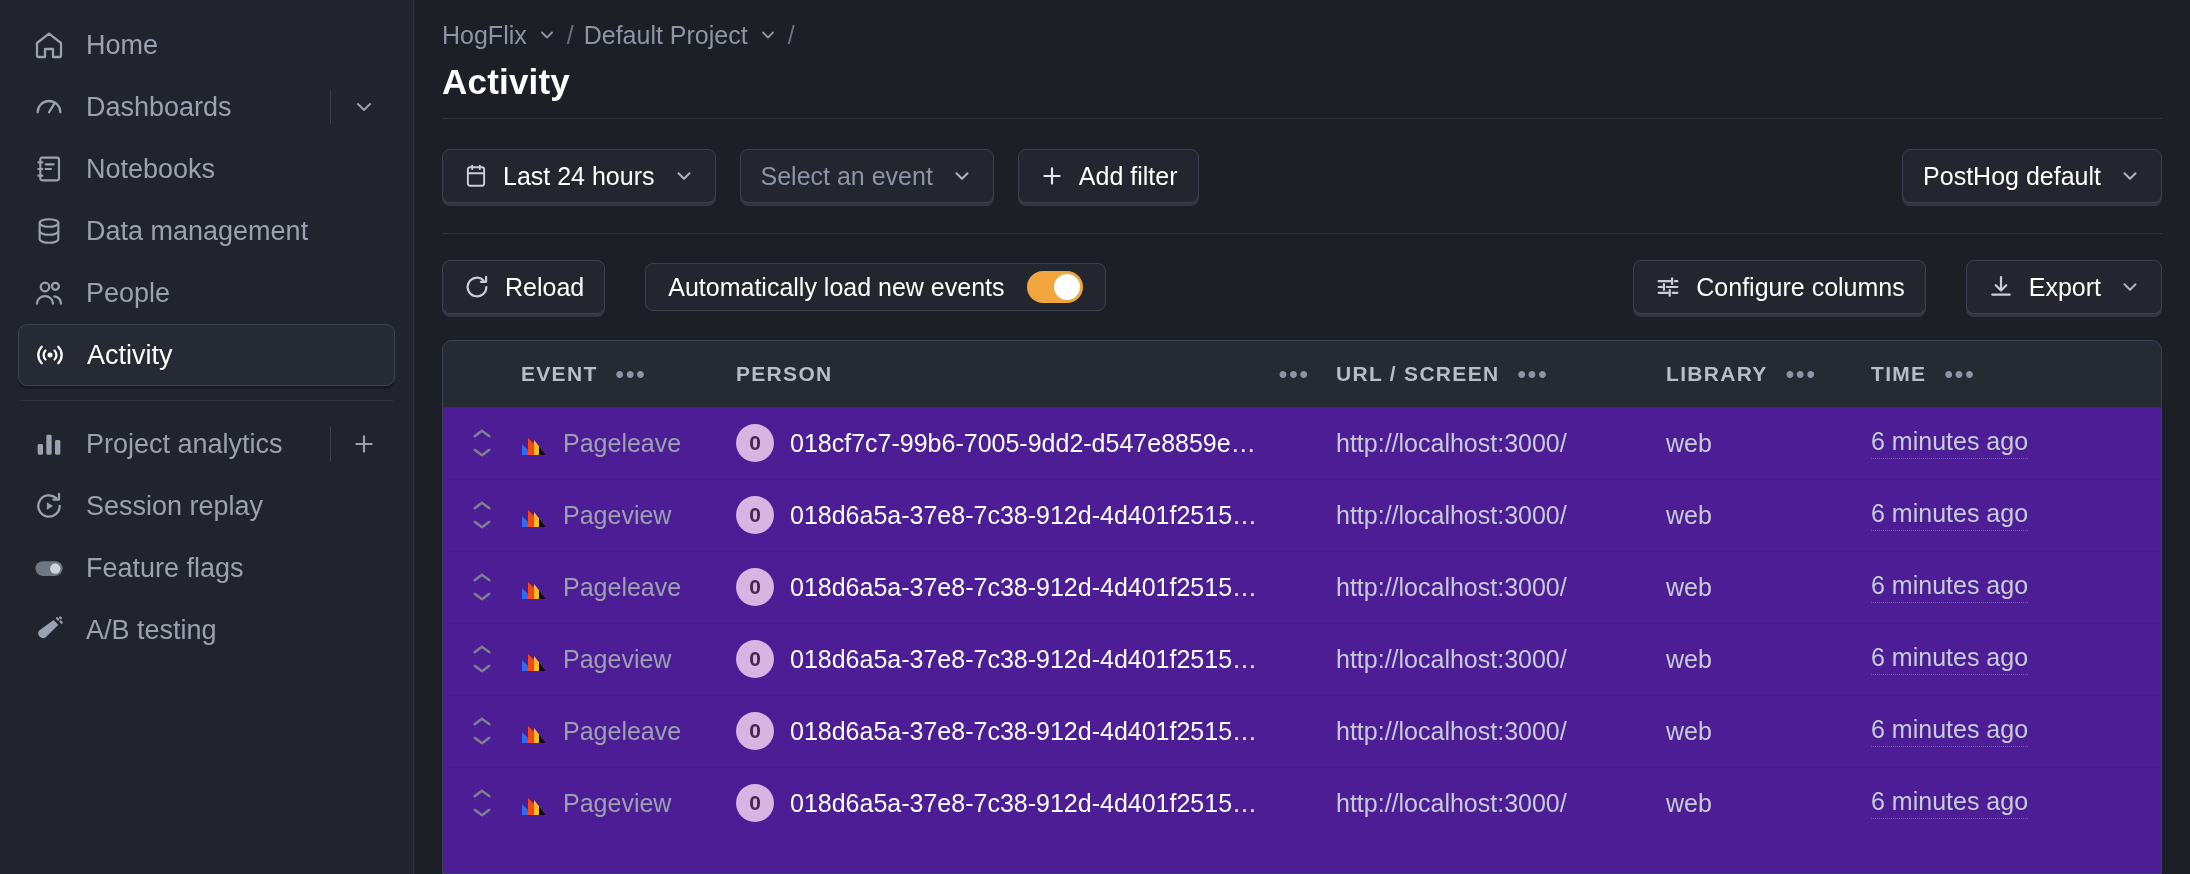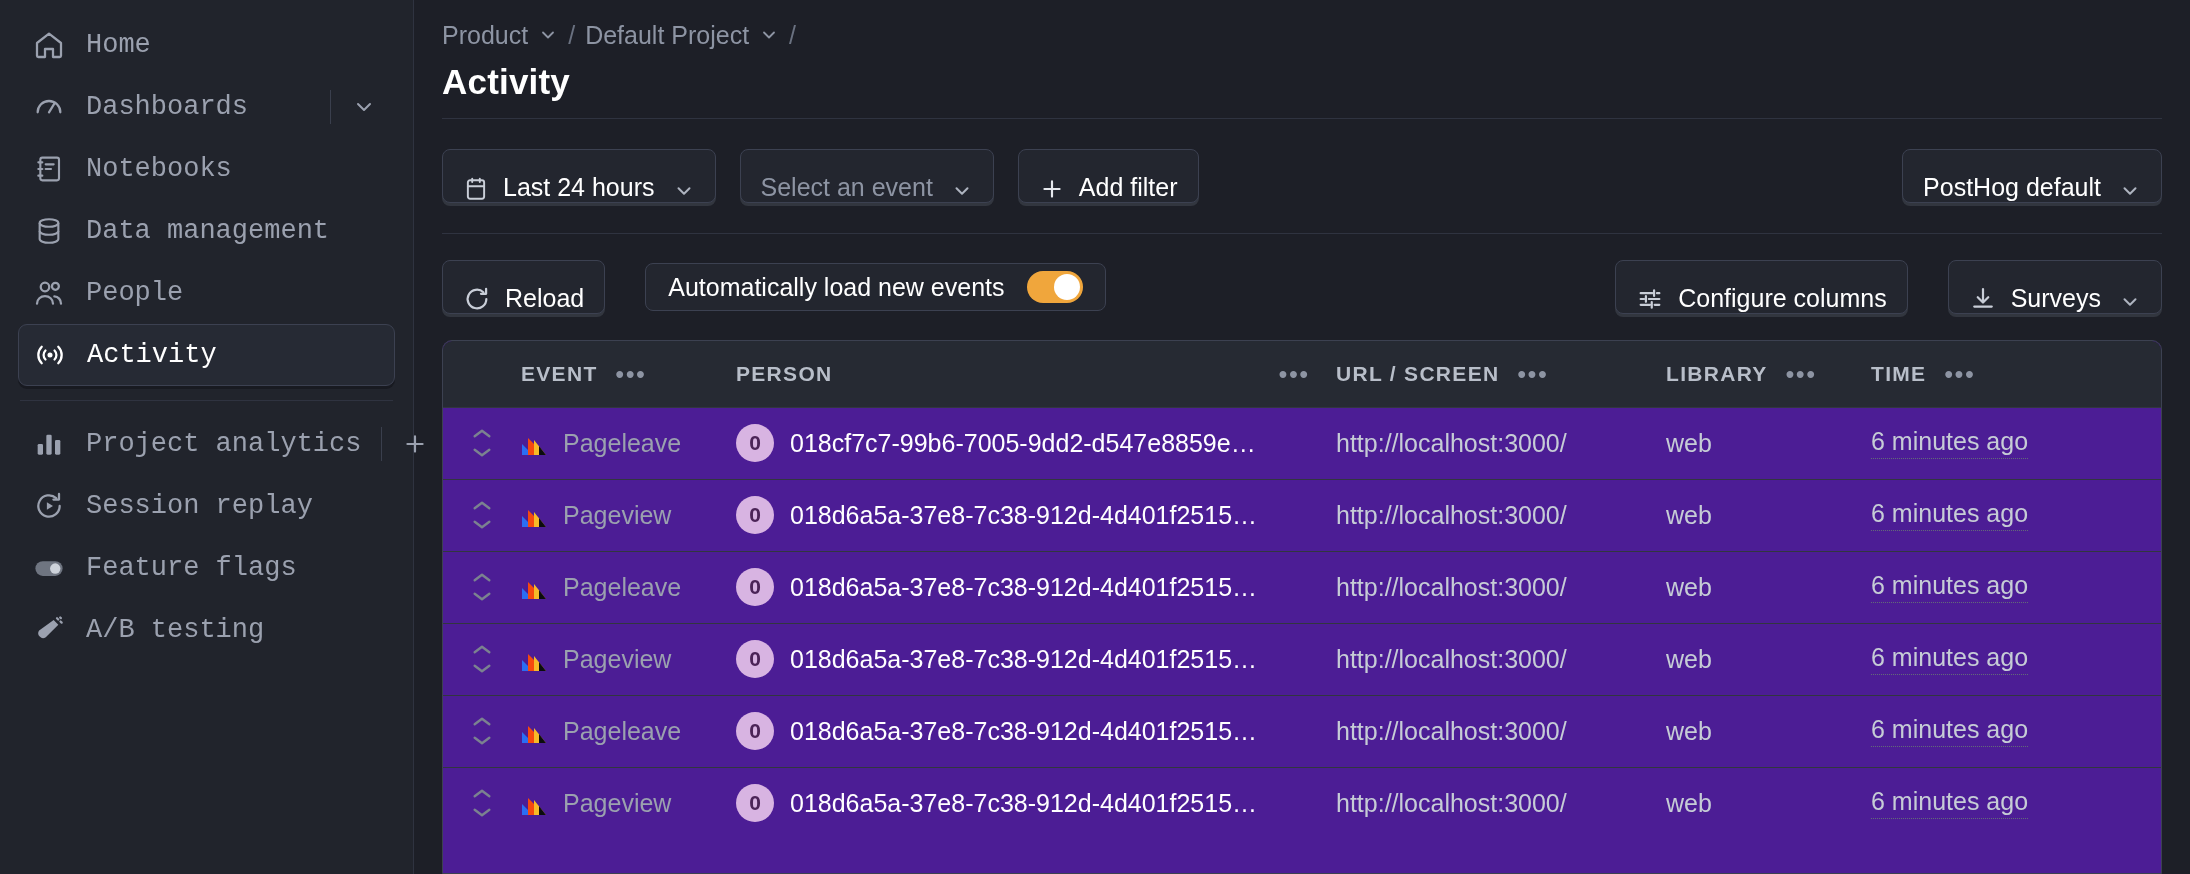--- a/index.html
+++ b/index.html
@@ -12,21 +12,20 @@
   .app { display: flex; width: 2190px; height: 874px; }
 
   
   .sidebar {
     width: 414px; height: 874px;
     background: #21242c;
     border-right: 1px solid #2f3340;
     padding: 14px 18px 0 18px;
     display: flex; flex-direction: column;
     flex: 0 0 414px;
-    font-family: Liberation Mono, monospace;
   }
   .nav-item {
     display: flex; align-items: center;
     height: 62px;
     padding: 0 14px;
     border-radius: 9px;
     color: #9ba1af;
     font-size: 27px;
     gap: 20px;
     position: relative;
@@ -74,21 +73,21 @@
 
   .content { padding: 0 28px; flex:1 1 auto; min-height:0; display:flex; flex-direction:column; }
 
   .filter-row {
     display: flex; align-items: center; gap: 24px;
     padding-top: 30px; padding-bottom: 30px;
   }
   .spacer { flex: 1 1 auto; }
 
   .btn {
-    display: inline-flex; align-items: flex-end; gap: 14px;
+    display: inline-flex; align-items: center; gap: 14px;
     height: 54px; padding: 0 20px;
     background: #23262f;
     border: 1px solid #3c4151;
     border-radius: 8px;
     color: #ffffff; font-size: 25px;
     box-shadow: 0 3px 0 #32363f;
     white-space: nowrap;
   }
   .btn .muted { color: #8d94a3; }
   .btn .chev { color: #aeb4c0; display:inline-flex; margin-left: 4px;}
@@ -308,21 +307,21 @@
     </div>
 
 
   </nav>
 
   <section class="main">
 
     <div class="topbar">
       <div class="breadcrumb">
         <span class="crumb">
-          <span>Product</span>
+          <span>HogFlix</span>
           <span class="chev-sm">
             <svg width="20" height="20" viewBox="0 0 24 24" fill="none" stroke="#8d94a3" stroke-width="2.2" stroke-linecap="round" stroke-linejoin="round">
                 <path d="M6 9l6 6 6-6"></path>
               </svg>
           </span>
         </span>
         <span class="crumb-sep">/</span>
         <span class="crumb">
           <span>Default Project</span>
           <span class="chev-sm">
@@ -418,21 +417,21 @@
         </div>
 
         <div class="btn">
           <span class="btn-icon">
             <svg width="28" height="28" viewBox="0 0 24 24" fill="none" stroke="#c9ced8" stroke-width="1.9" stroke-linecap="round" stroke-linejoin="round">
                 <path d="M12 3.5v11"></path>
                 <path d="M7.5 10.5 12 15l4.5-4.5"></path>
                 <path d="M4.5 18.5h15"></path>
               </svg>
           </span>
-          <span>Surveys</span>
+          <span>Export</span>
           <span class="chev">
             <svg width="22" height="22" viewBox="0 0 24 24" fill="none" stroke="#aeb4c0" stroke-width="2.2" stroke-linecap="round" stroke-linejoin="round">
                 <path d="M6 9l6 6 6-6"></path>
               </svg>
           </span>
         </div>
       </div>
 
       <div class="table-wrap">
         <table>

